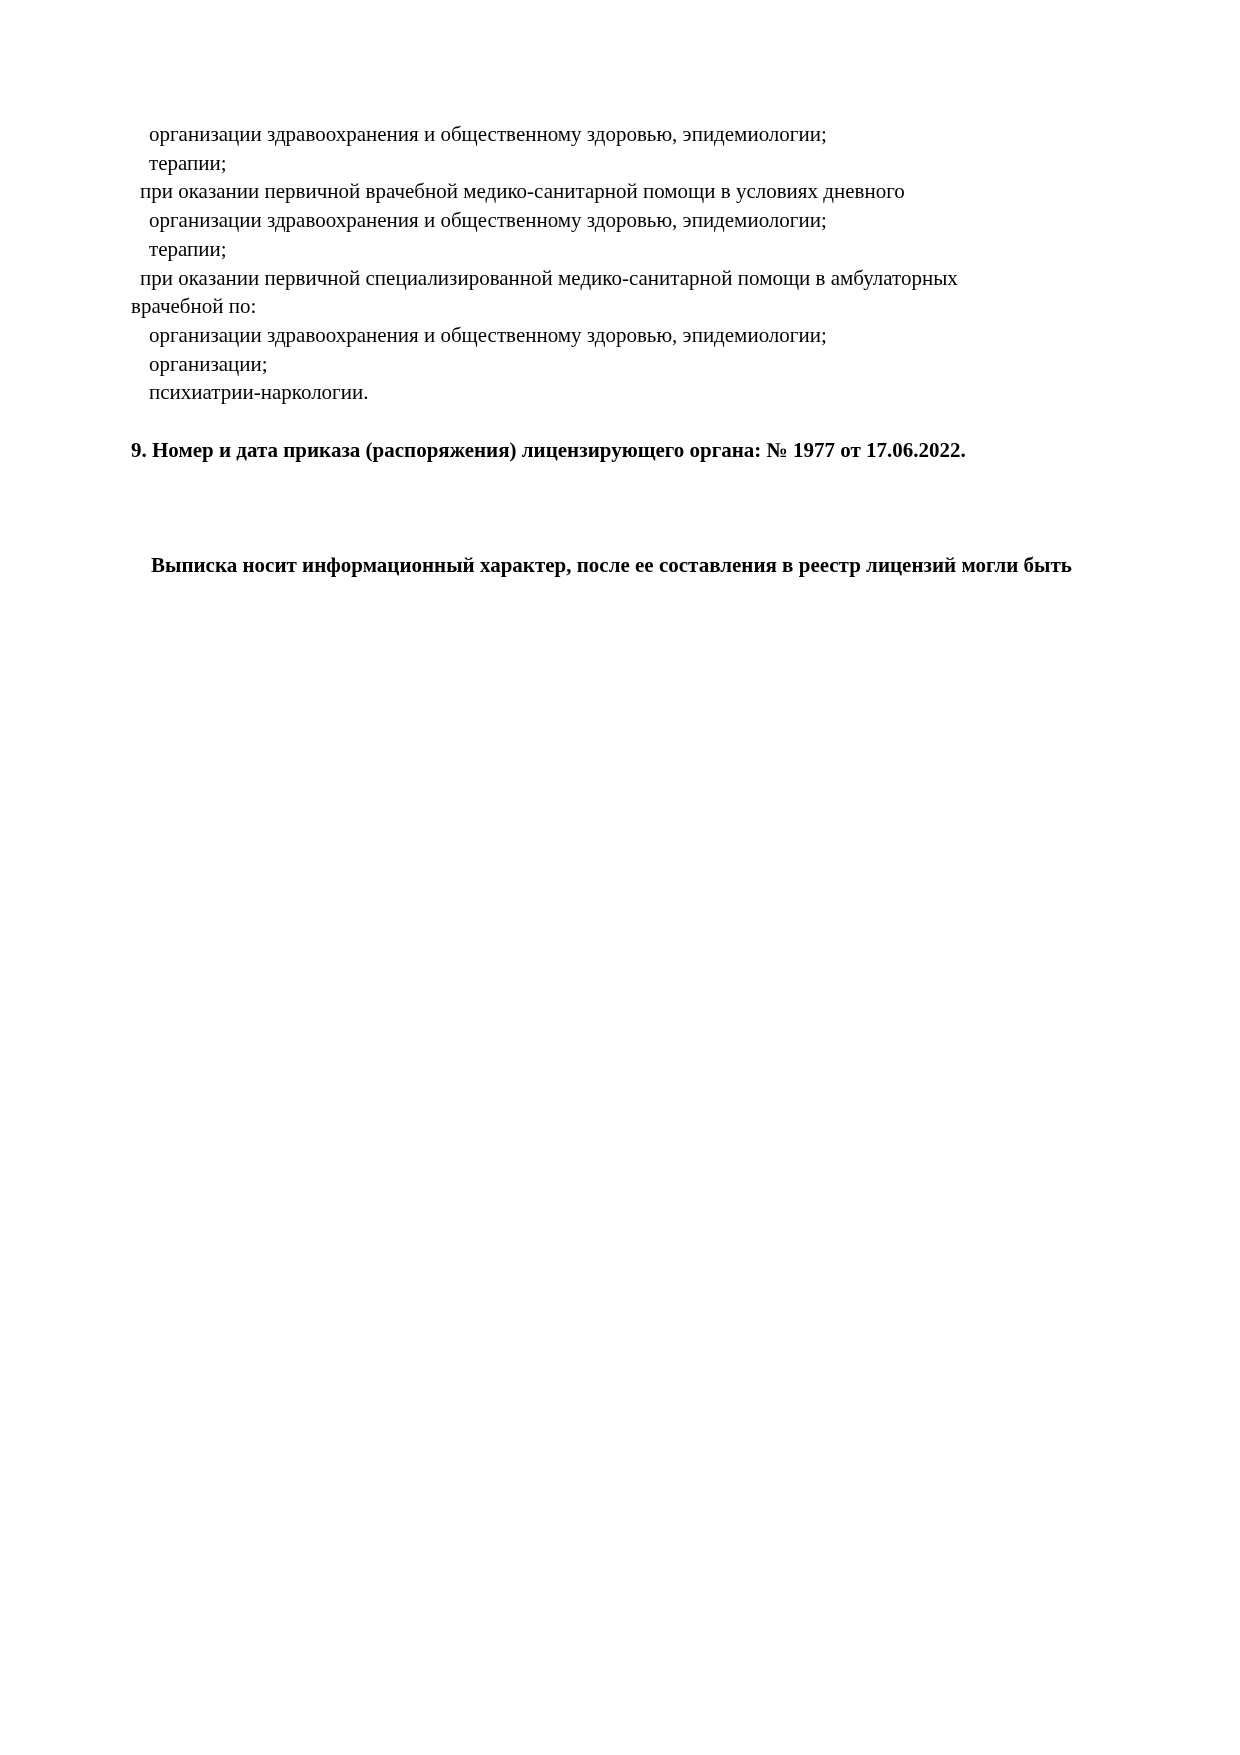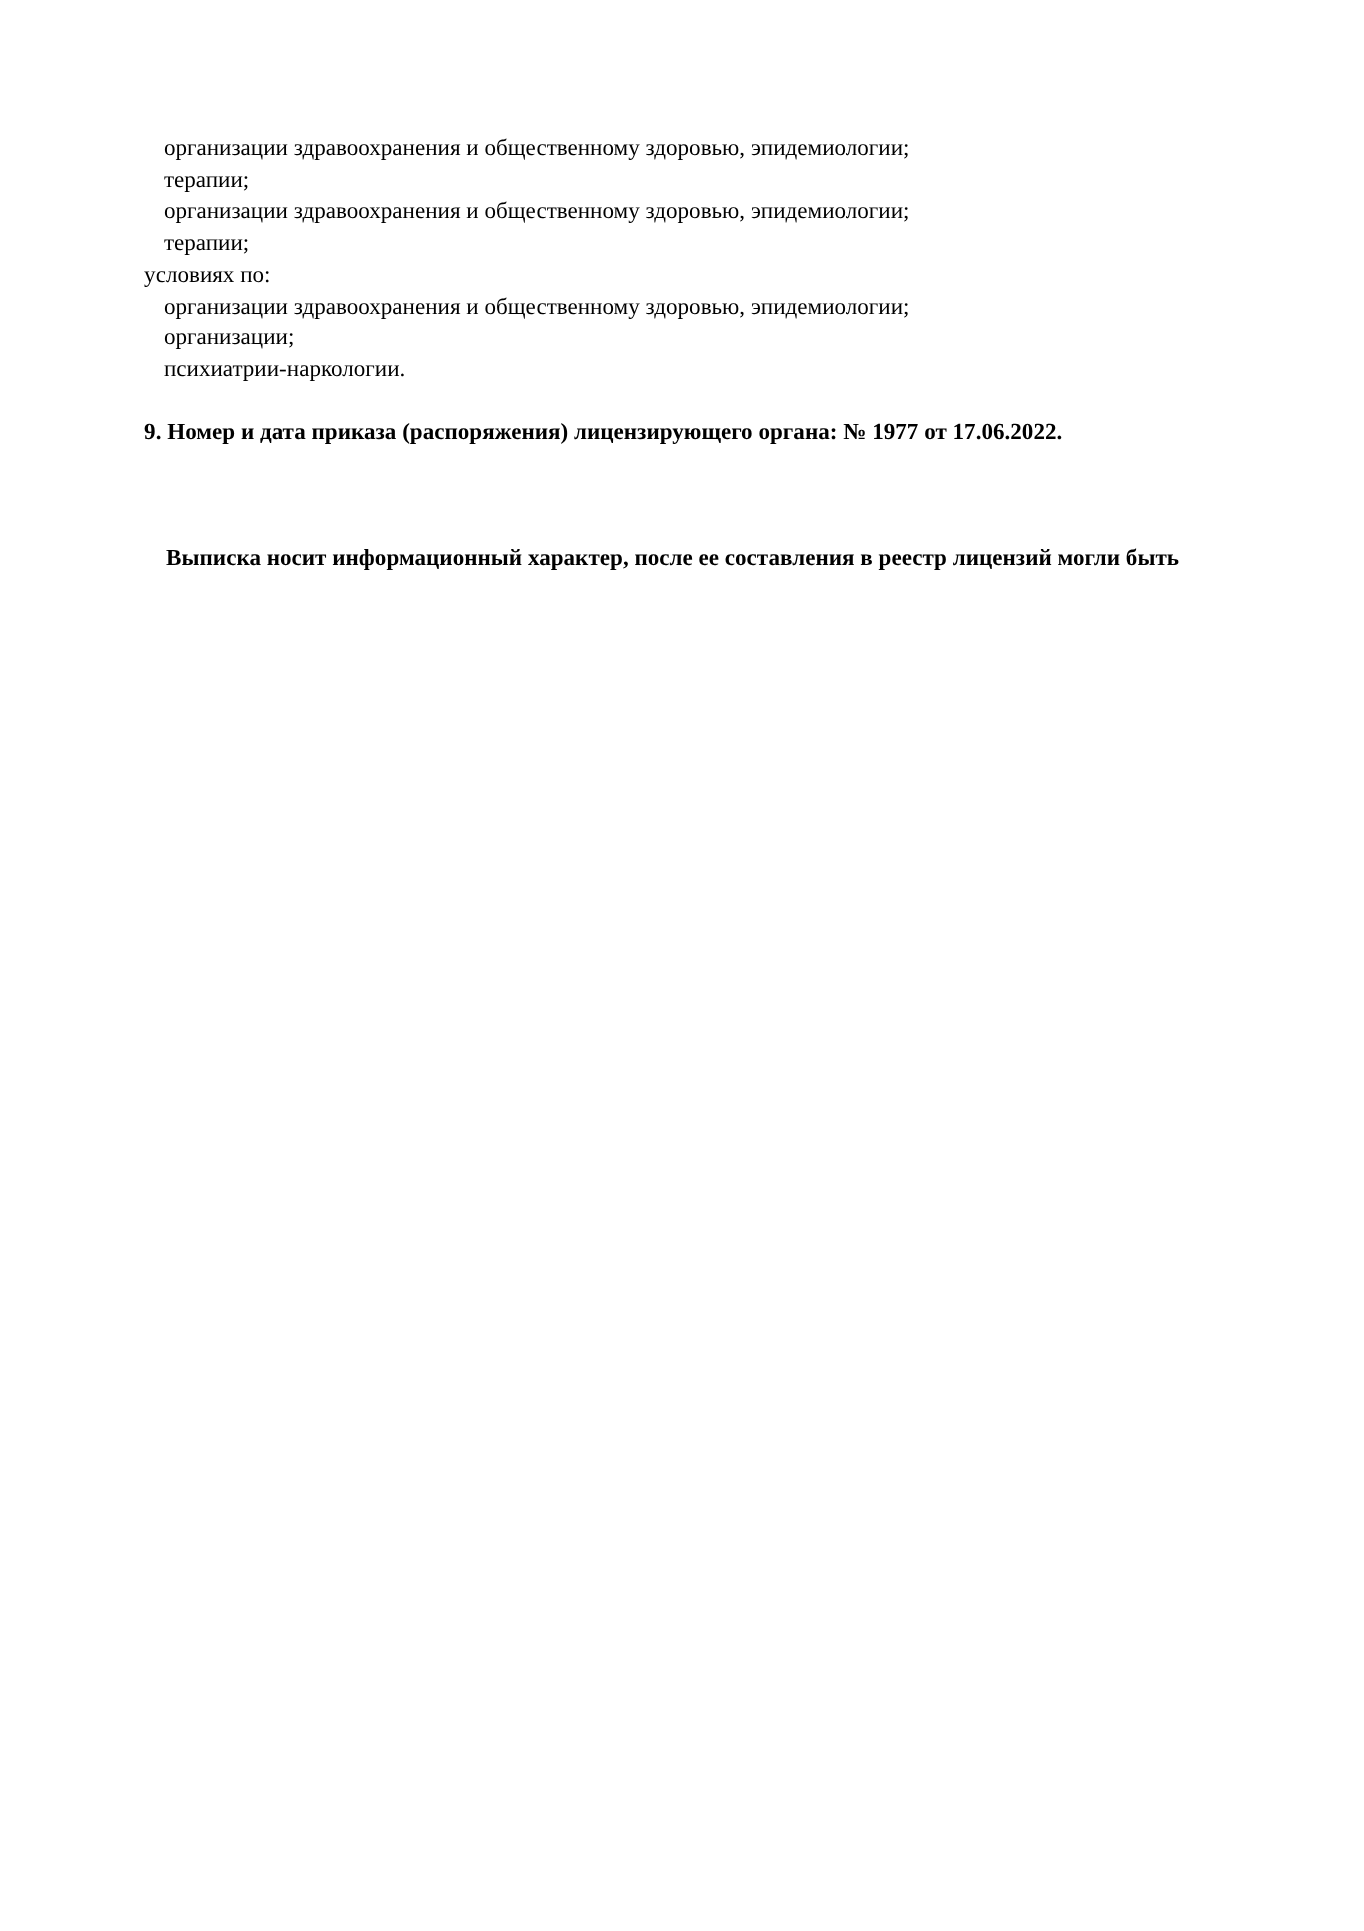--- a/index.html
+++ b/index.html
@@ -36,23 +36,25 @@
   .para .ln { white-space: pre; margin-left: 20px; }
 </style>
 </head>
 <body>
 
 <div class="doc-content">
 
   <div>
     <div class="ln ind-item">организации здравоохранения и общественному здоровью, эпидемиологии;</div>
     <div class="ln ind-item">терапии;</div>
+    <div class="ln ind-sub">при оказании первичной врачебной медико-санитарной помощи в условиях дневного</div>
     <div class="ln ind-item">организации здравоохранения и общественному здоровью, эпидемиологии;</div>
     <div class="ln ind-item">терапии;</div>
-    <div class="ln">условиях по:</div>
+    <div class="ln ind-sub">при оказании первичной специализированной медико-санитарной помощи в амбулаторных</div>
+    <div class="ln">врачебной по:</div>
     <div class="ln ind-item">организации здравоохранения и общественному здоровью, эпидемиологии;</div>
     <div class="ln ind-item">организации;</div>
     <div class="ln ind-item">психиатрии-наркологии.</div>
   </div>
 
   <div class="para ln">9. Номер и дата приказа (распоряжения) лицензирующего органа: № 1977 от 17.06.2022.</div>
 
   <div class="para">
     <div class="ln">Выписка носит информационный характер, после ее составления в реестр лицензий могли быть</div>
   </div>

